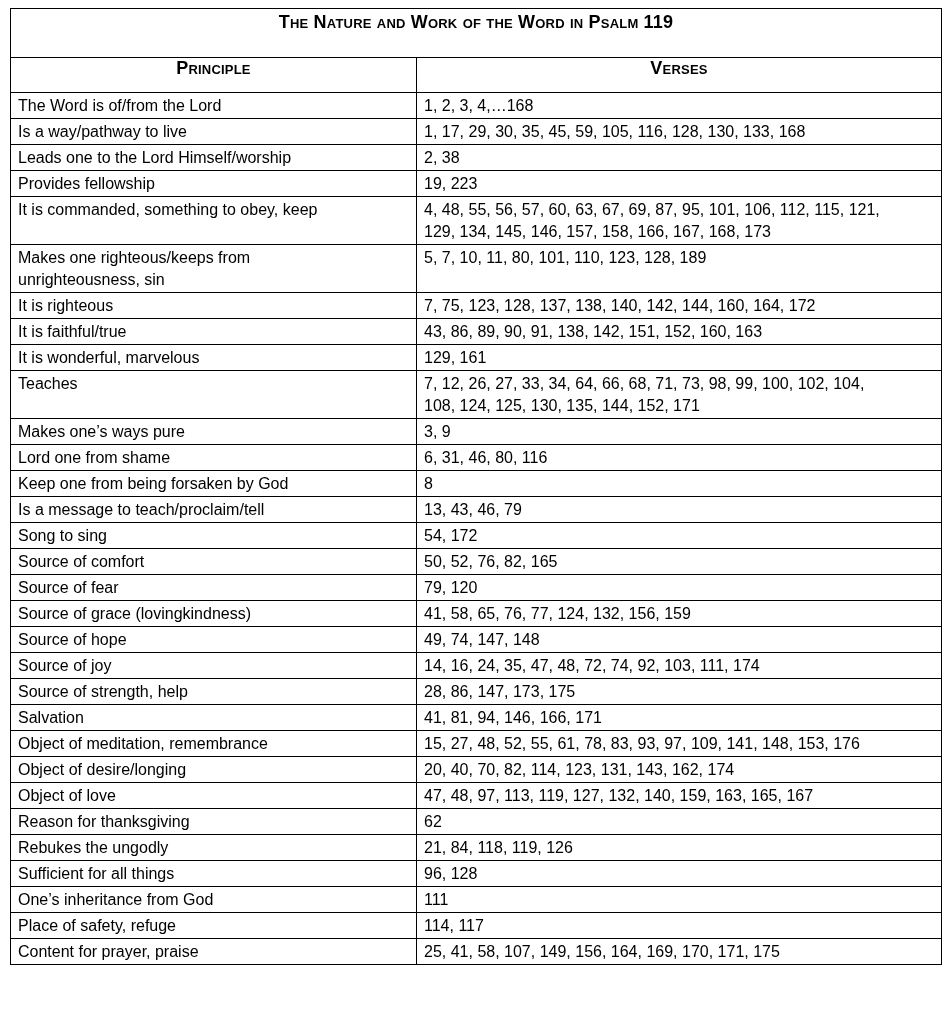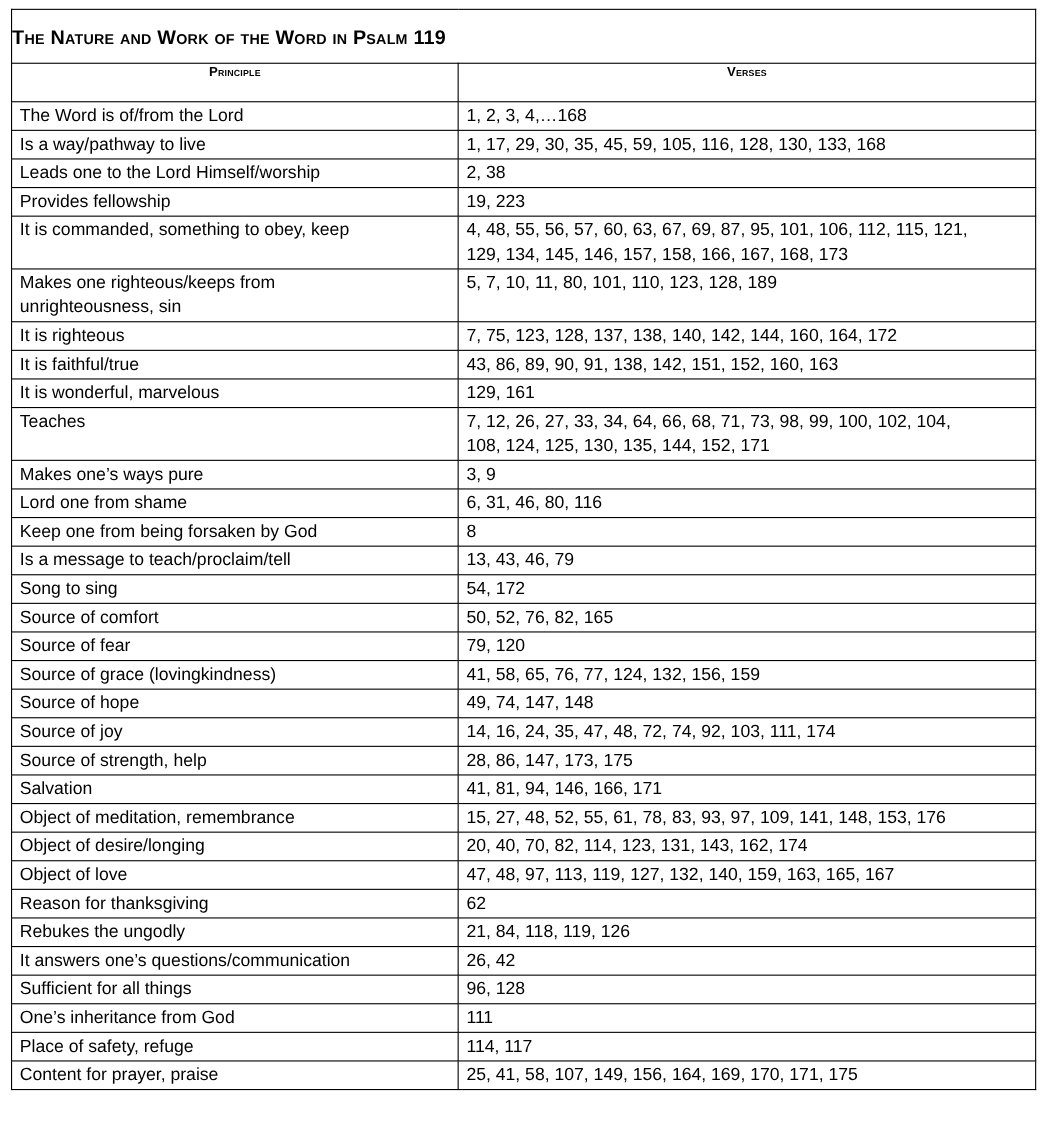--- a/index.html
+++ b/index.html
@@ -15,34 +15,35 @@
   table.doc-table {
     width: 931px;
     border-collapse: collapse;
     table-layout: fixed;
   }
   table.doc-table td, table.doc-table th {
     border: 1.5px solid #000000;
     vertical-align: top;
   }
   .title-cell {
+    text-align: center;
     vertical-align: top;
     height: 49px;
     font-weight: bold;
     font-variant: small-caps;
     font-size: 18px;
     letter-spacing: 0.2px;
-    padding-top: 15px;
+    padding-top: 3px;
     margin-top: 44px;
   }
   th.col-head {
     height: 35px;
     font-weight: bold;
     font-variant: small-caps;
-    font-size: 12px;
+    font-size: 18px;
     letter-spacing: 0.2px;
     text-align: center;
     vertical-align: middle;
   }
   col.c-principle { width: 406px; }
   col.c-verses { width: 525px; }
   td.cell {
     font-size: 16px;
     line-height: 22px;
     padding: 1.5px 7px 1.5px 7px;
@@ -174,24 +175,20 @@
   </tr>
         <tr>
     <td class="cell">Reason for thanksgiving</td>
     <td class="cell">62</td>
   </tr>
         <tr>
     <td class="cell">Rebukes the ungodly</td>
     <td class="cell">21, 84, 118, 119, 126</td>
   </tr>
         <tr>
-    <td class="cell">It answers one’s questions/communication</td>
-    <td class="cell">26, 42</td>
-  </tr>
-        <tr>
     <td class="cell">Sufficient for all things</td>
     <td class="cell">96, 128</td>
   </tr>
         <tr>
     <td class="cell">One’s inheritance from God</td>
     <td class="cell">111</td>
   </tr>
         <tr>
     <td class="cell">Place of safety, refuge</td>
     <td class="cell">114, 117</td>

